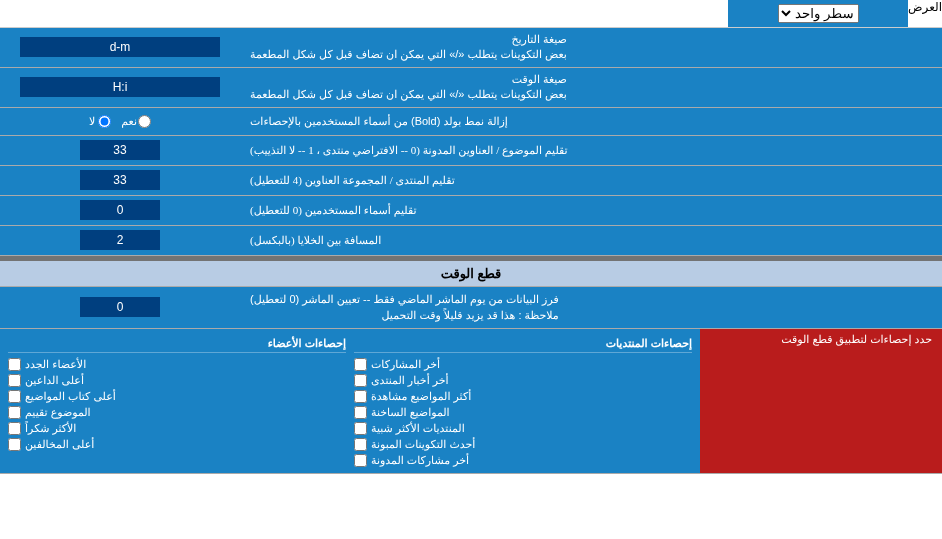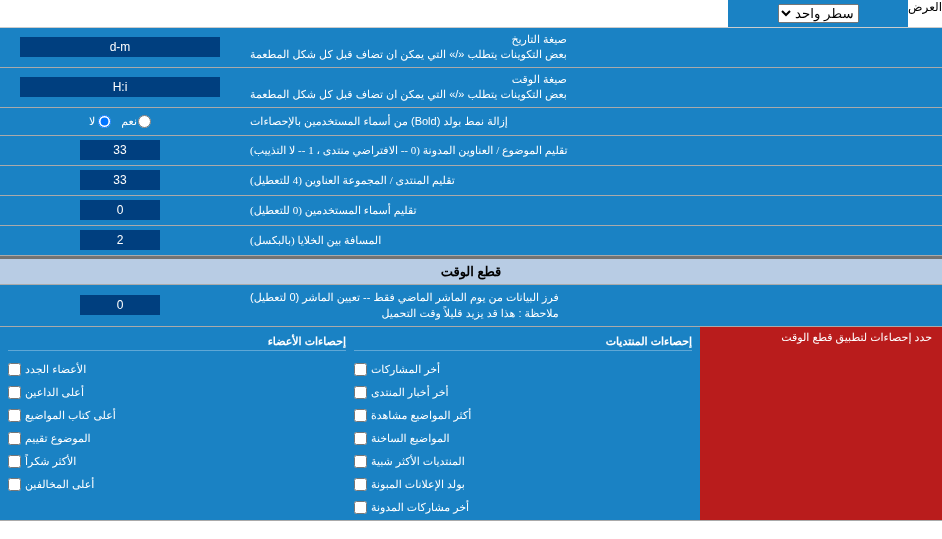--- a/index.html
+++ b/index.html
@@ -136,21 +136,21 @@
 
     
     .section-break {
       background: #b8cce4;
       padding: 5px 10px;
       font-weight: bold;
       font-size: 13px;
       text-align: center;
       color: #000;
       border-bottom: 1px solid #aaa;
-      border-top: 3px solid #737373;
+      border-top: 5px solid #737373;
     }
 
     
     .break-row {
       display: flex;
       width: 100%;
       border-bottom: 1px solid #aaa;
       min-height: 40px;
     }
     .break-row .label-part {
@@ -203,21 +203,21 @@
     .checkbox-section .checkbox-cols {
       width: 700px;
       display: flex;
       background: #1a82c4;
       padding: 4px;
     }
     .checkbox-col {
       flex: 1;
       display: flex;
       flex-direction: column;
-      gap: 10px;
+      gap: 3px;
       padding: 2px 4px;
     }
     .checkbox-col .col-header {
       color: #fff;
       font-weight: bold;
       font-size: 11px;
       text-align: right;
       padding: 2px 0;
       border-bottom: 1px solid rgba(255,255,255,0.3);
       margin-bottom: 2px;
@@ -344,21 +344,21 @@
         </div>
         <div class="cb-item">
           <span>المواضيع الساخنة</span>
           <input type="checkbox" style="">
         </div>
         <div class="cb-item">
           <span>المنتديات الأكثر شبية</span>
           <input type="checkbox" style="">
         </div>
         <div class="cb-item">
-          <span>بولد الإعلانات المبونة</span>
+          <span>أحدث التكوينات المبونة</span>
           <input type="checkbox" style="">
         </div>
         <div class="cb-item">
           <span>أخر مشاركات المدونة</span>
           <input type="checkbox" style="">
         </div>
       </div>
 
       <div class="checkbox-col">
         <div class="col-header">إحصاءات الأعضاء</div>

